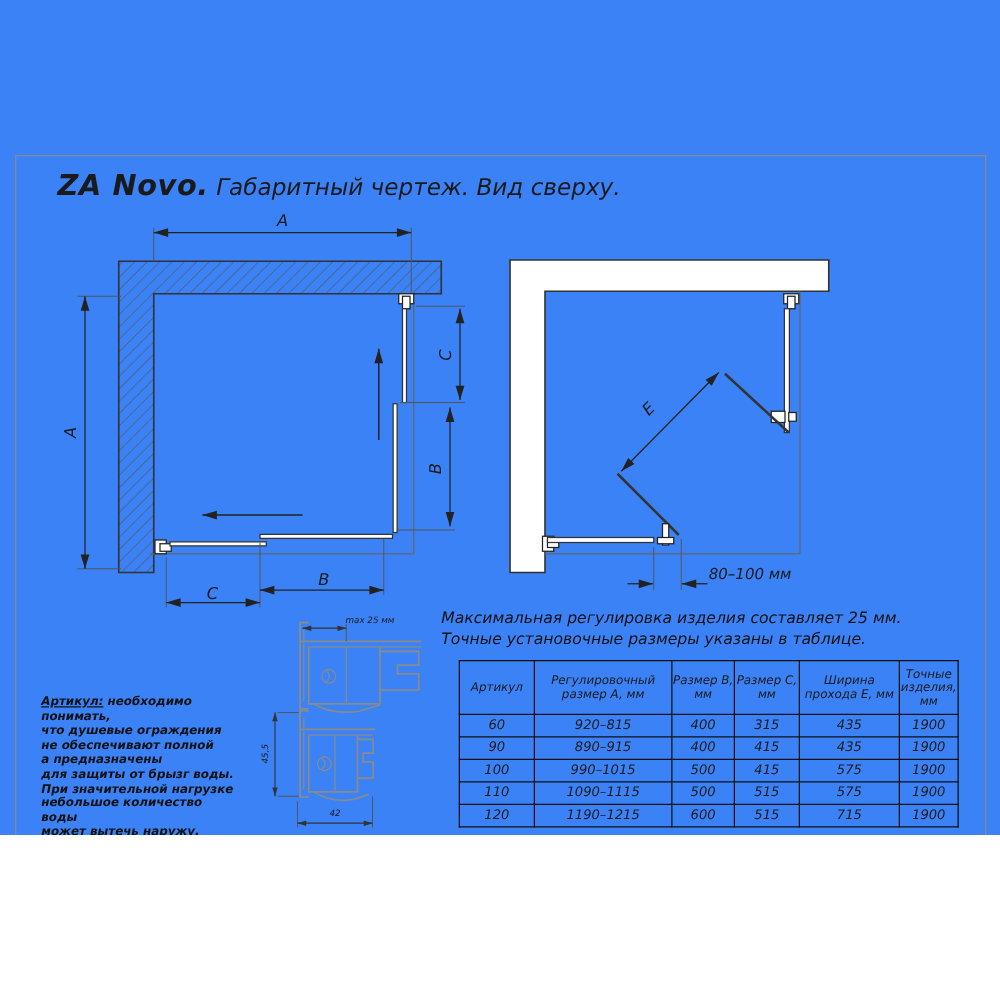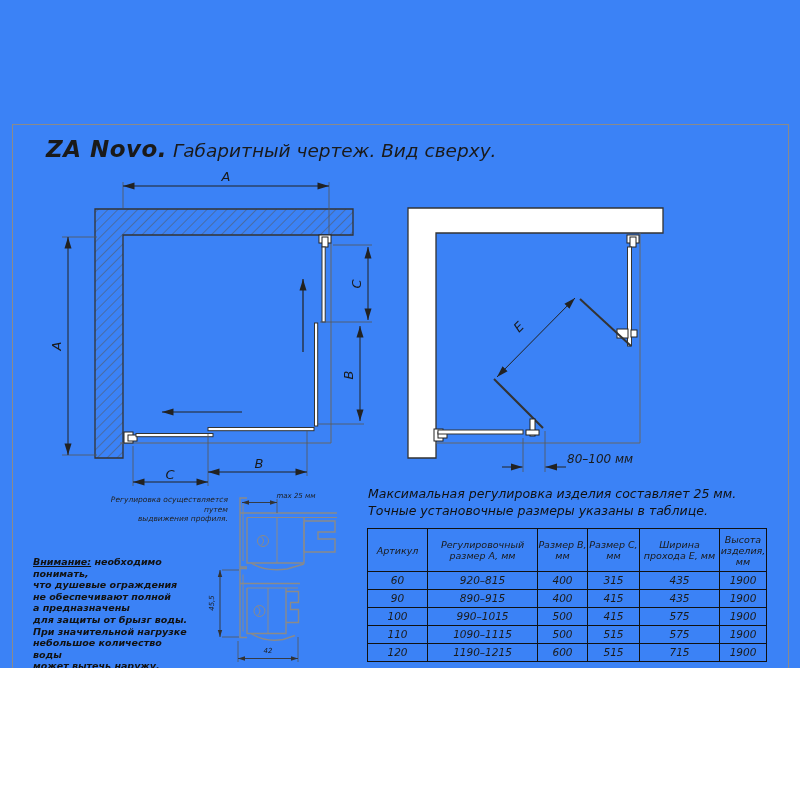--- a/index.html
+++ b/index.html
@@ -4,21 +4,21 @@
 <style>
   html,body{margin:0;padding:0;background:#ffffff;}
   .page{position:relative;width:800px;height:668px;background:#3b82f6;overflow:hidden;
         font-family:"DejaVu Sans",sans-serif;color:#1a1a1a;padding-left:44px;}
   .frame{position:absolute;left:12px;top:124px;width:775px;height:548px;border:1px solid #8a8a8a;}
   .title{position:absolute;left:46px;top:136px;white-space:nowrap;font-style:italic;}
   .title .brand{font-size:23px;font-weight:bold;letter-spacing:0.5px;}
   .title .rest{font-size:18.5px;font-weight:500;}
   .note-adjust{position:absolute;left:92px;top:495px;width:136px;text-align:right;
         font-style:italic;font-size:7.5px;line-height:9.5px;color:#222;}
-  .note-max{position:absolute;left:368px;top:486px;font-style:italic;font-size:12.5px;
+  .note-max{position:absolute;left:353px;top:486px;font-style:italic;font-size:12.5px;
         line-height:16.5px;color:#111;}
   .warning{position:absolute;left:33px;top:556px;width:156px;font-style:italic;
         font-weight:bold;font-size:9.5px;line-height:11.6px;color:#111;}
   .warning .u{text-decoration:underline;}
   .spec-table{position:absolute;left:367px;top:528px;border-collapse:collapse;table-layout:fixed;
         width:399px;font-style:italic;}
   .spec-table th,.spec-table td{border:1.5px solid #111;text-align:center;vertical-align:middle;
         padding:0;overflow:hidden;}
   .spec-table th{height:42px;font-size:9.5px;line-height:11px;font-weight:500;}
   .spec-table td{height:17px;font-size:10.5px;line-height:11px;font-weight:500;}
@@ -166,32 +166,28 @@
       <path d="M222,570 H239 M222,637 H239" stroke="#555" stroke-width="0.8"></path>
       <line x1="220" y1="570" x2="220" y2="637" stroke="#333" stroke-width="0.9" marker-start="url(#aS2)" marker-end="url(#aE2)"></line>
       <text class="dimsm" x="214" y="603" text-anchor="middle" transform="rotate(-90 214 603)">45,5</text>
 
       <path d="M238,641 V662 M298,637 V662" stroke="#555" stroke-width="0.8"></path>
       <line x1="238" y1="658.5" x2="298" y2="658.5" stroke="#333" stroke-width="0.9" marker-start="url(#aS2)" marker-end="url(#aE2)"></line>
       <text class="dimsm" x="268" y="653" text-anchor="middle">42</text>
     </g>
   </svg>
 
-  <div class="note-adjust">
-    <div>Регулировка осуществляется путем</div>
-    <div>выдвижения профиля.</div>
-  </div>
 
   <div class="note-max">
     <div>Максимальная регулировка изделия составляет 25 мм.</div>
     <div>Точные установочные размеры указаны в таблице.</div>
   </div>
 
   <div class="warning">
-    <div><span class="u">Внимание:</span><span> необходимо понимать,</span></div>
+    <div><span class="u">Артикул:</span><span> необходимо понимать,</span></div>
     <div>что душевые ограждения</div>
     <div>не обеспечивают полной</div>
     <div>а предназначены</div>
     <div>для защиты от брызг воды.</div>
     <div>При значительной нагрузке</div>
     <div>небольшое количество воды</div>
     <div>может вытечь наружу.</div>
   </div>
 
   <table class="spec-table">
@@ -203,21 +199,21 @@
         <col style="width:80px">
         <col style="width:47px">
     </colgroup>
     <thead>
       <tr>
         <th>Артикул</th>
         <th>Регулировочный размер A, мм</th>
         <th>Размер B, мм</th>
         <th>Размер C, мм</th>
         <th>Ширина прохода E, мм</th>
-        <th>Высота изделия, мм</th>
+        <th>Точные изделия, мм</th>
       </tr>
     </thead>
     <tbody>
       <tr>
         <td>60</td>
         <td>920–815</td>
         <td>400</td>
         <td>315</td>
         <td>435</td>
         <td>1900</td>

